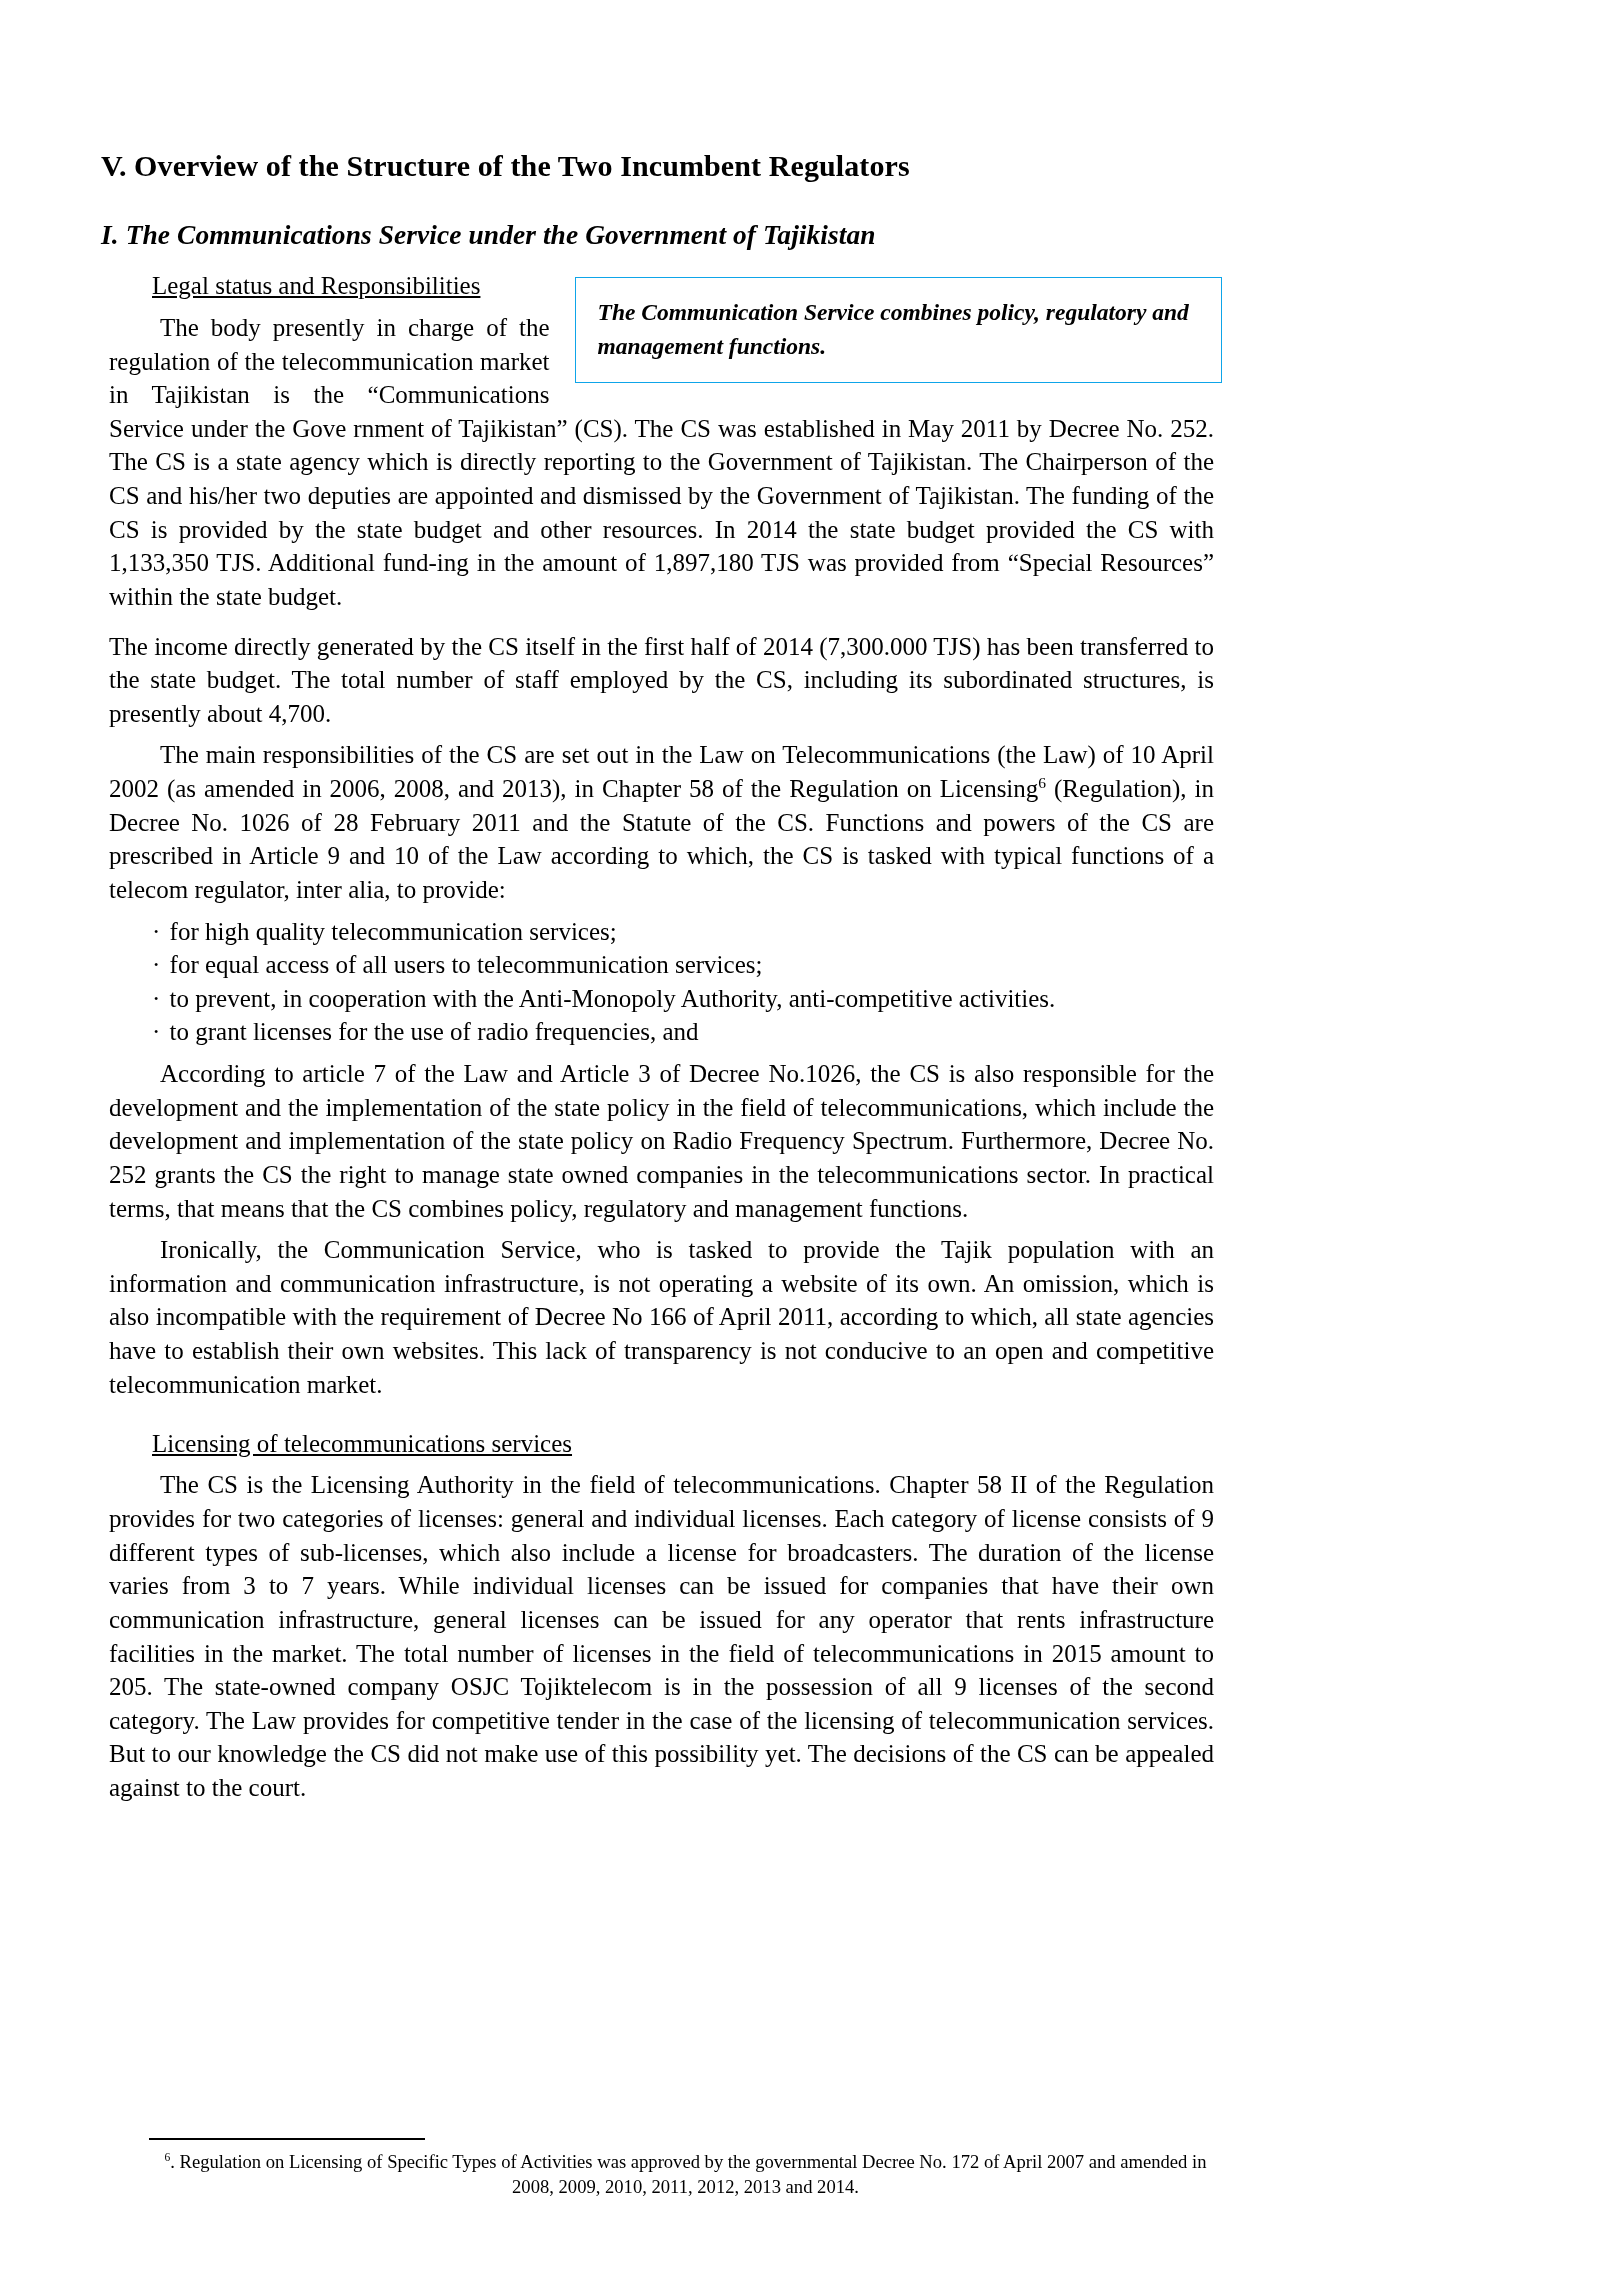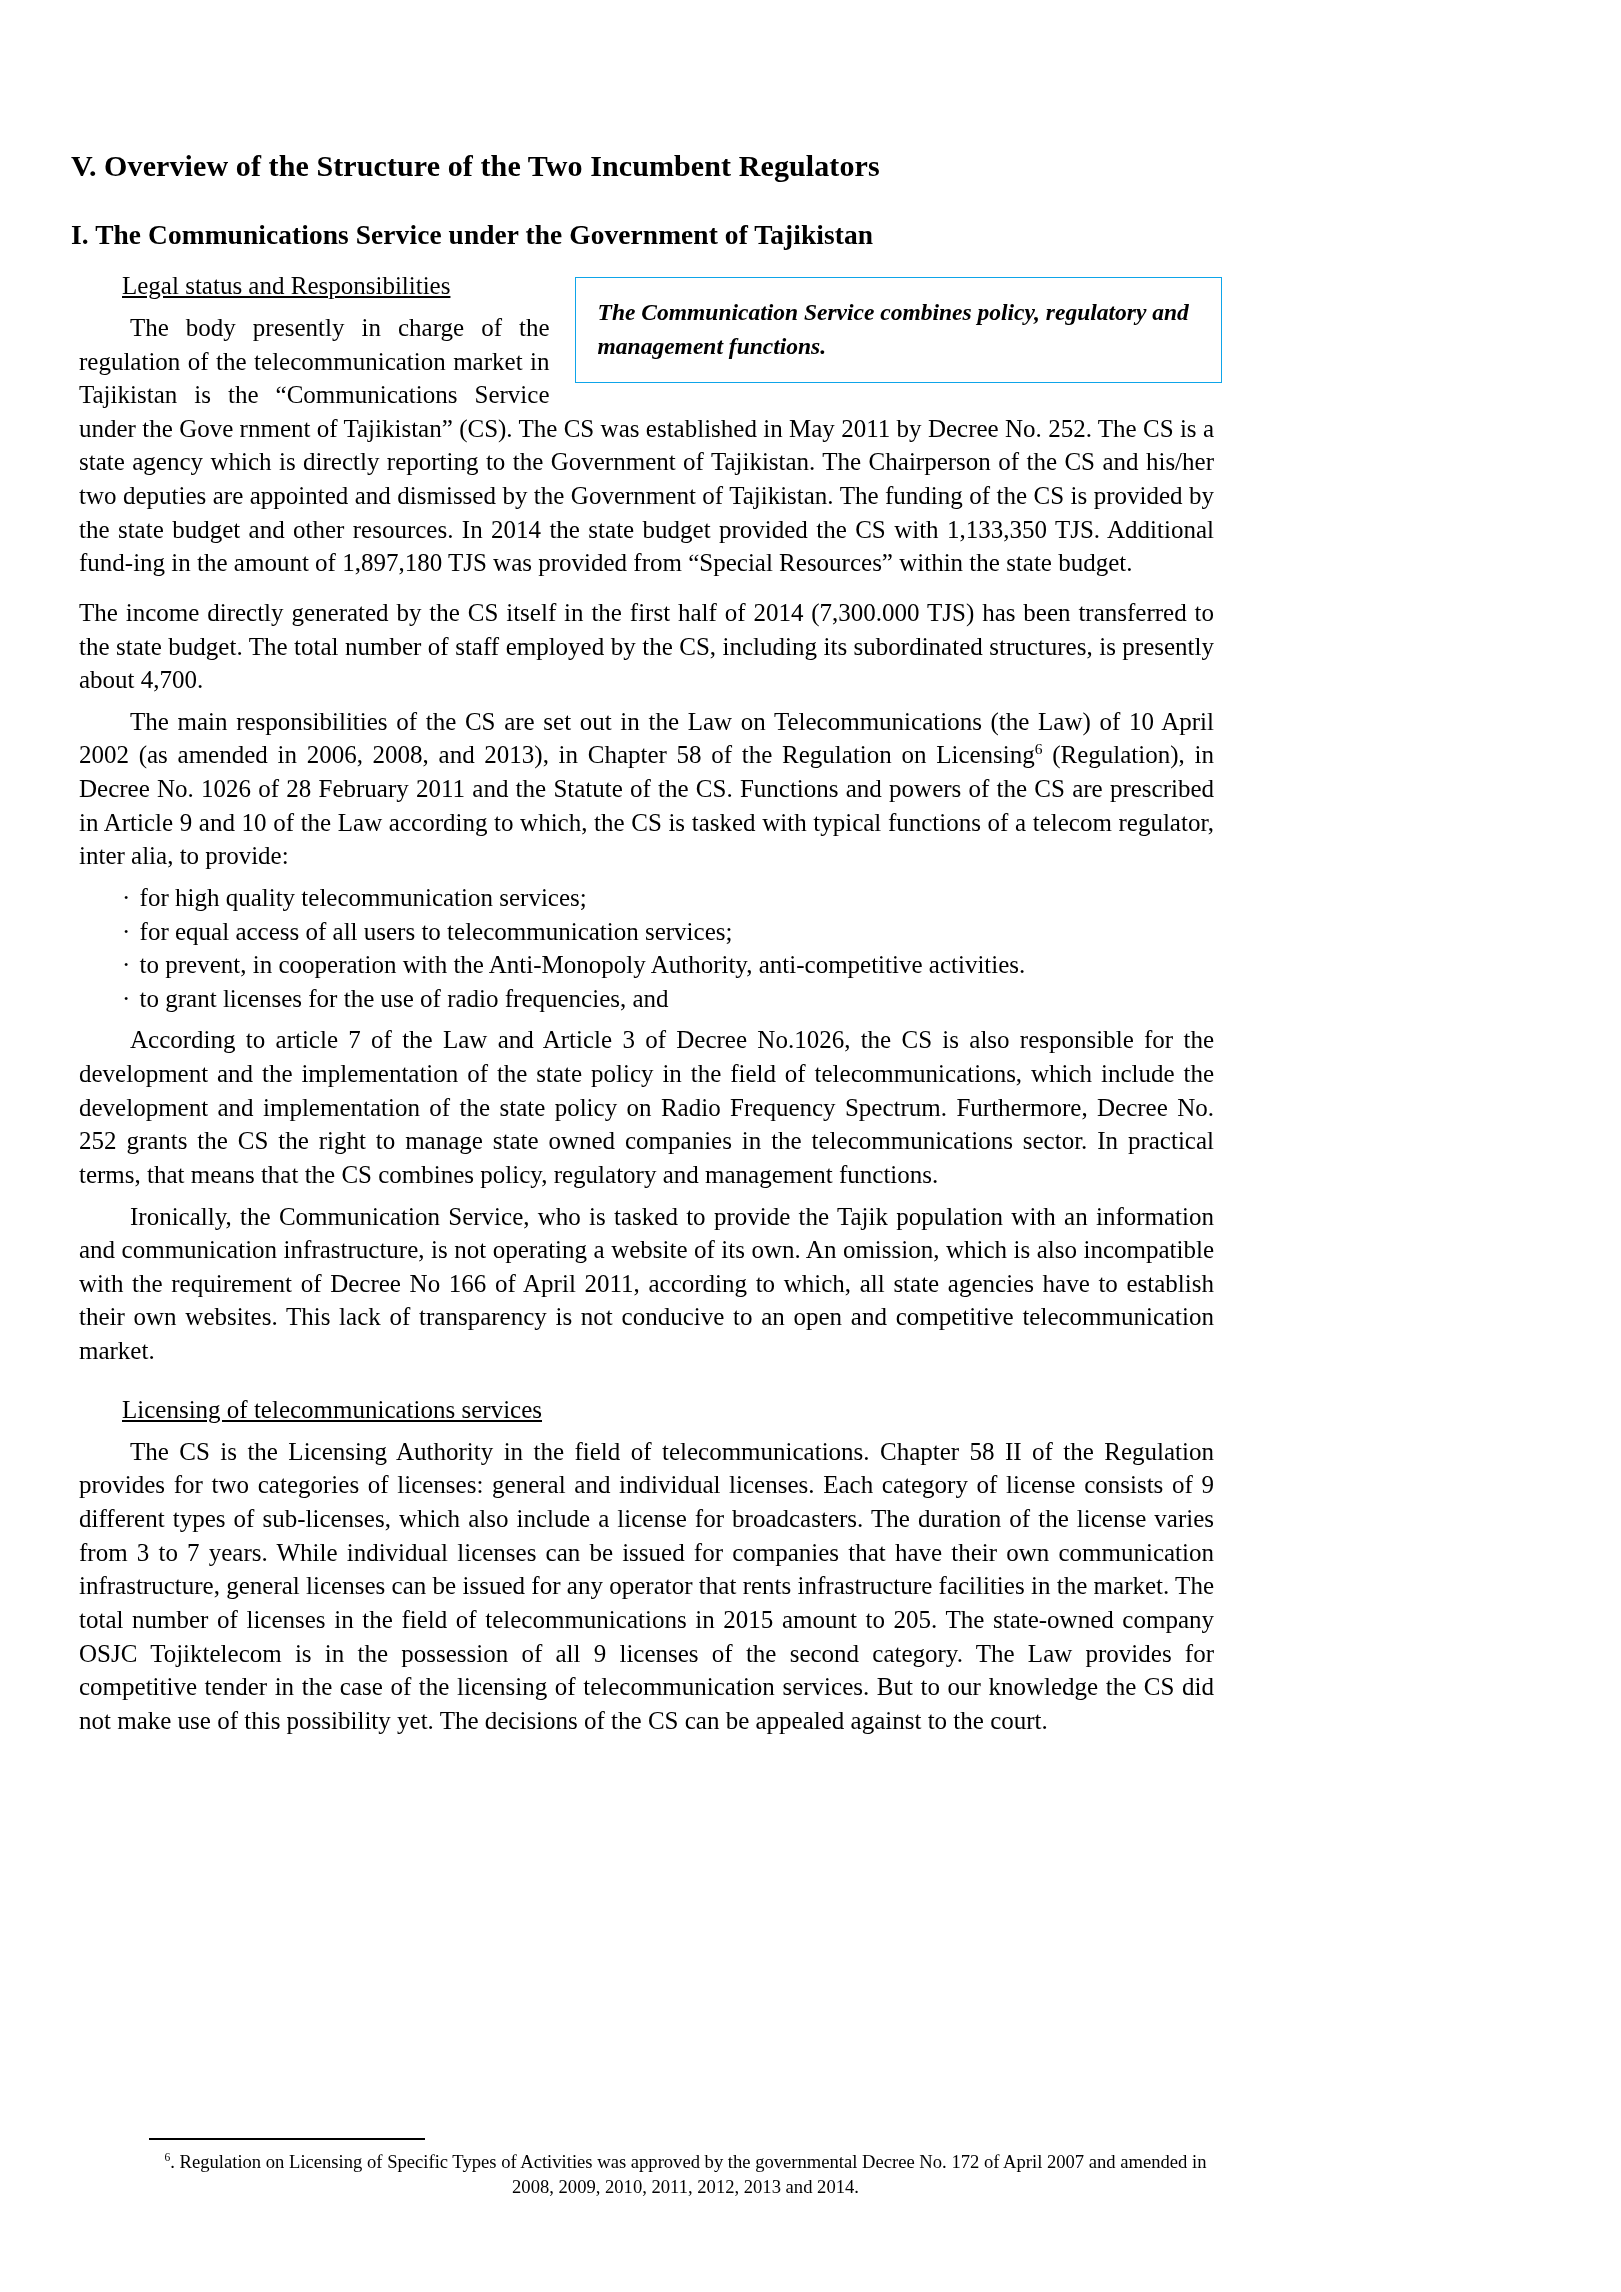--- a/index.html
+++ b/index.html
@@ -13,38 +13,39 @@
     font-family: "Liberation Serif", "DejaVu Serif", serif;
     color: #000000;
     -webkit-font-smoothing: antialiased;
   }
 
   .page {
     position: relative;
     width: 1371px;
     height: 2293px;
     box-sizing: border-box;
-    padding: 147px 149px 39px 71px;
+    padding: 147px 149px 39px 101px;
     background: #ffffff;
   }
 
   h1.doc-title {
     font-size: 30px;
     font-weight: bold;
     margin: 0 0 0 0;
     line-height: 1.25;
     letter-spacing: 0.1px;
   }
 
   h2.doc-subtitle {
     font-size: 27.4px;
     font-weight: bold;
     margin: 33px 0 0 0;
     line-height: 1.25;
     letter-spacing: 0.1px;
+    font-style: italic;
   }
 
   .body-block {
     margin-top: 17.6px;
     font-size: 25px;
     line-height: 1.345;
     text-align: justify;
     text-justify: inter-word;
     hyphens: none;
   }

